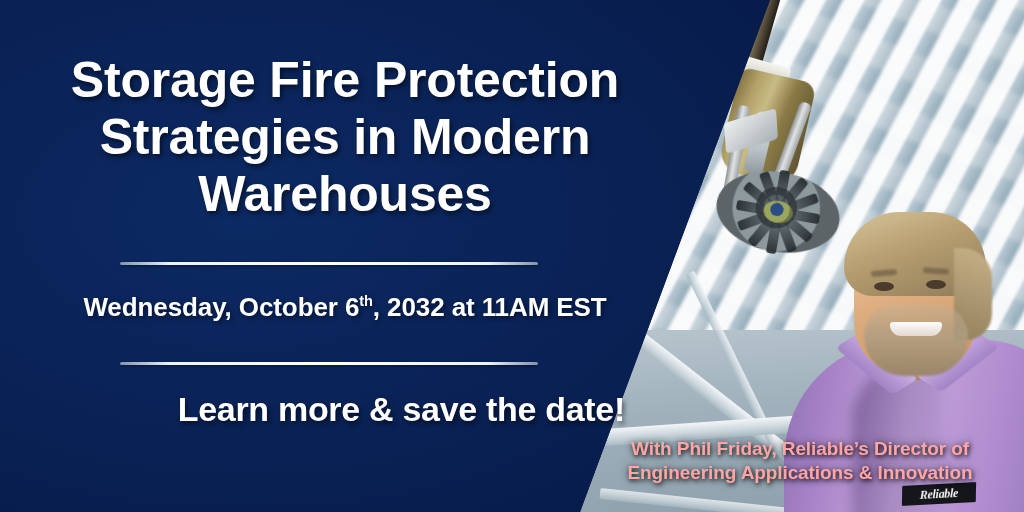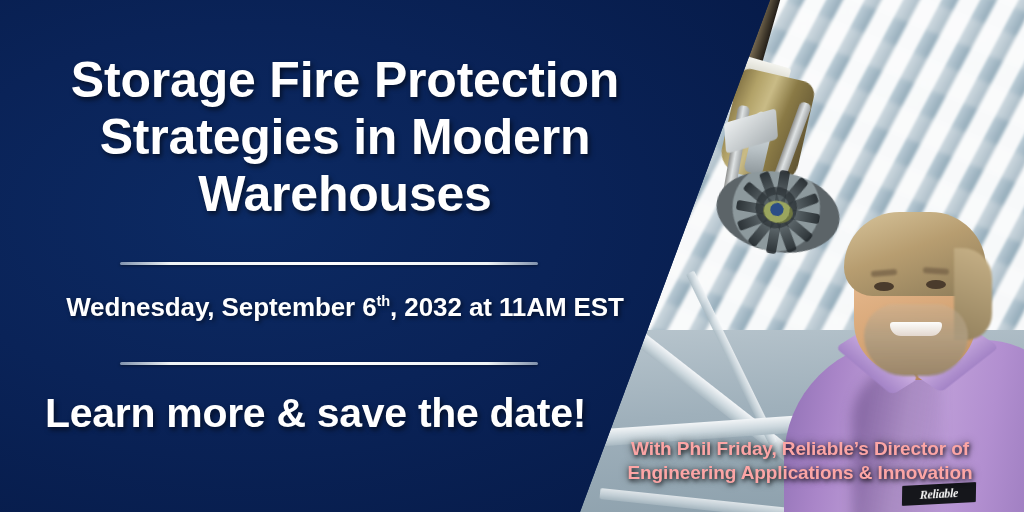--- a/index.html
+++ b/index.html
@@ -302,23 +302,23 @@
     font-weight: bold;
     letter-spacing: -0.1px;
     text-shadow: 2px 2px 4px rgba(0,0,0,0.5);
   }
   .date-line sup { font-size: 0.56em; vertical-align: super; }
 
   .cta {
     position: absolute;
     left: 20px; top: 390px;
     width: 580px;
-    text-align: left;
+    text-align: right;
     color: #ffffff;
-    font-size: 41px;
+    font-size: 34px;
     font-weight: bold;
     letter-spacing: -0.3px;
     text-shadow: 2px 3px 5px rgba(0,0,0,0.55);
   }
 
   .speaker-caption {
     position: absolute;
     right: 14px; bottom: 27px;
     width: 420px;
     text-align: center;
@@ -397,21 +397,21 @@
 
   <div class="navy-pane"></div>
 
   <div class="content">
 
     <div class="headline">Storage Fire Protection Strategies in Modern Warehouses</div>
 
     <div class="rule one"></div>
 
     <div class="date-line">
-      <span>Wednesday, September 6</span><sup>th</sup><span>, 2032 at 11AM EST</span>
+      <span>Wednesday, October 6</span><sup>th</sup><span>, 2032 at 11AM EST</span>
     </div>
 
     <div class="rule two"></div>
 
     <div class="cta">Learn more &amp; save the date!</div>
   </div>
 
   <div class="speaker-caption">
     <div>With Phil Friday, Reliable’s Director of</div>
     <div>Engineering Applications &amp; Innovation</div>

